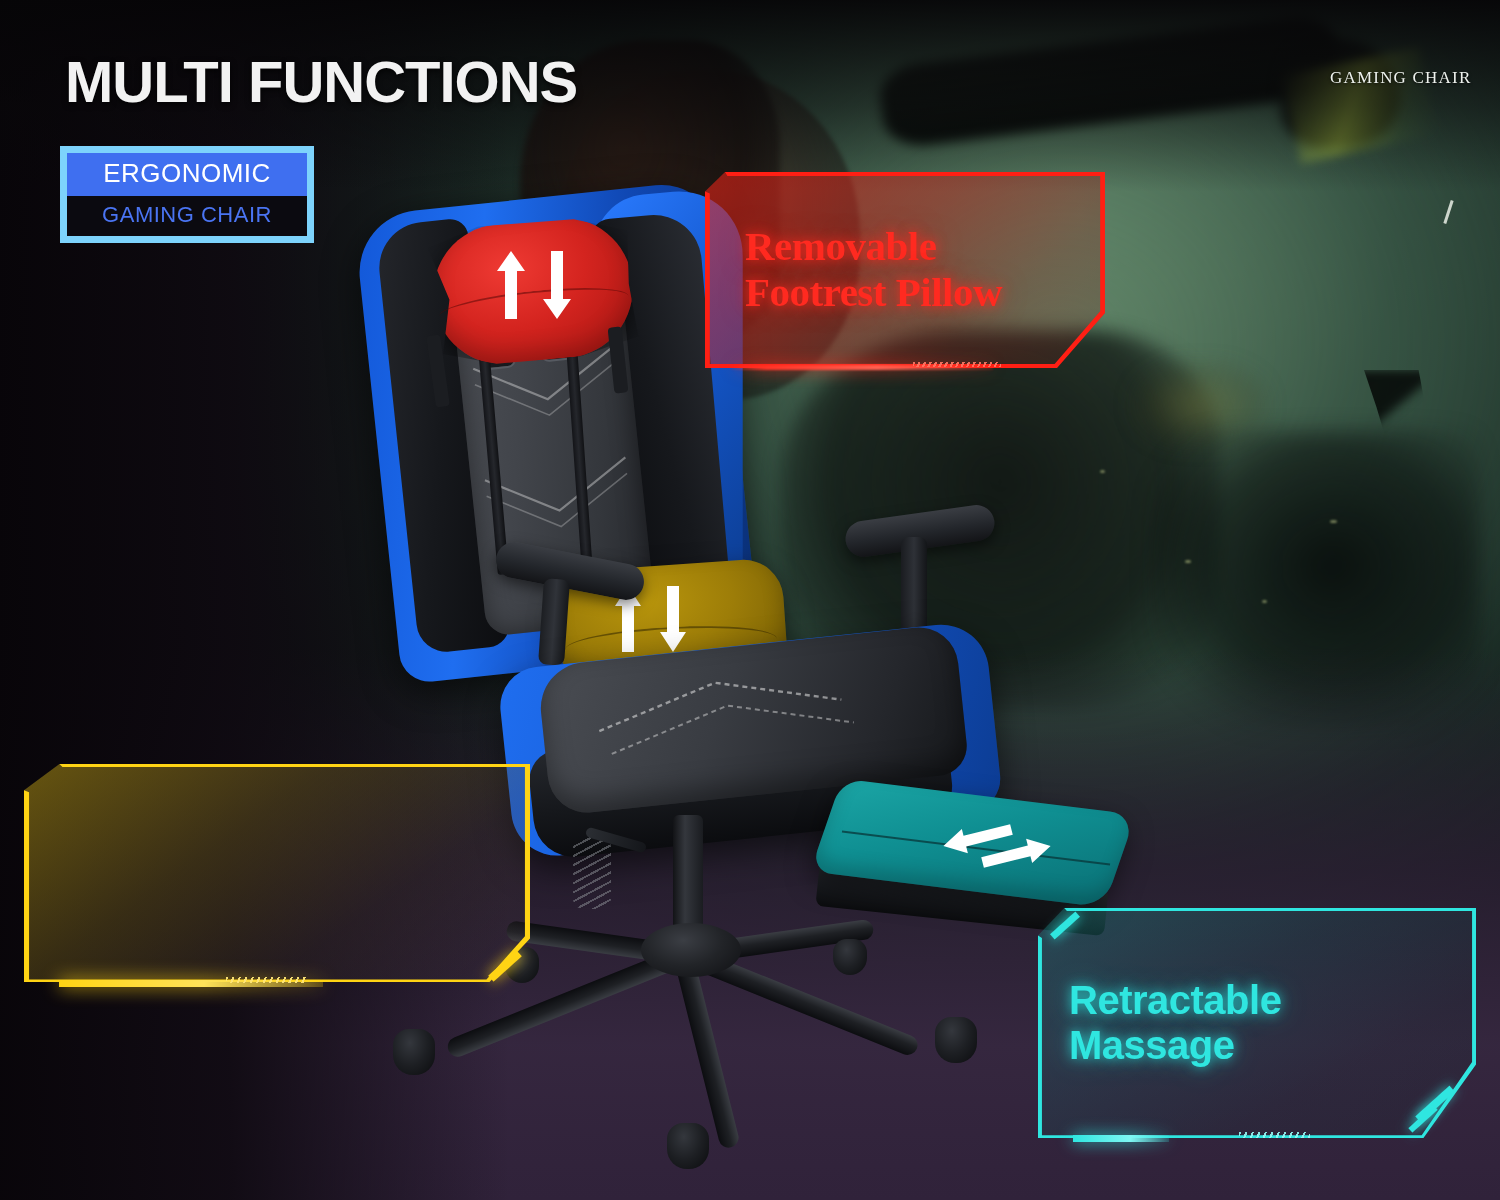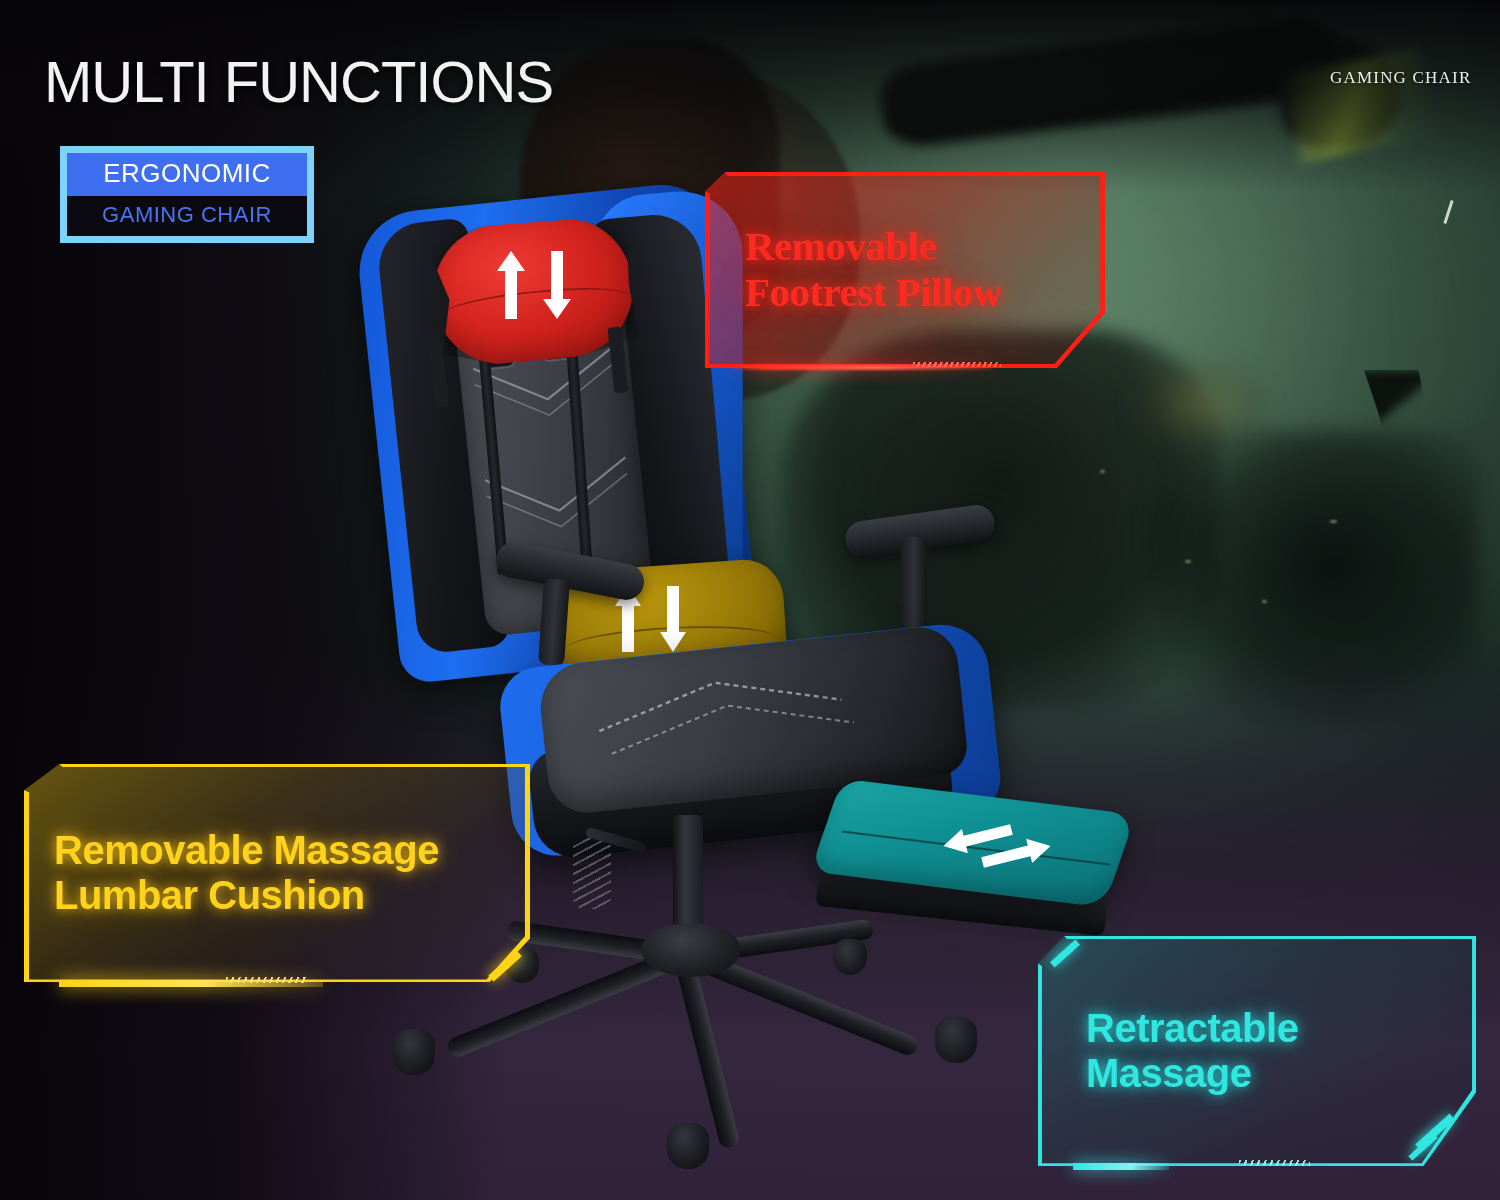--- a/index.html
+++ b/index.html
@@ -106,22 +106,22 @@
   }
   .bg-spark {
     position: absolute;
     background: rgba(196,206,140,0.55);
     border-radius: 50%;
     filter: blur(1px);
   }
 
   
   .title {
-    position: absolute; left: 44px; top: 48px;
-    font-size: 58px; font-weight: 400; letter-spacing: -1px;
+    position: absolute; left: 65px; top: 48px;
+    font-size: 58px; font-weight: 700; letter-spacing: -1px;
     color: #f2f2f2;
     font-family: "Liberation Sans", sans-serif;
     text-shadow: 0 2px 6px rgba(0,0,0,0.8);
   }
   .badge {
     position: absolute; left: 60px; top: 146px;
     width: 254px;
     border: 7px solid #7dd3fc;
     background: #0a0a12;
   }
@@ -423,25 +423,24 @@
   #callout-yellow .c-slash {
     position: absolute; right: 6px; bottom: 12px; width: 38px; height: 8px; z-index: 2;
     background: #ffd414;
     transform: rotate(-42deg);
     filter: drop-shadow(0 0 7px rgba(255,212,20,0.9));
   }
 
   
   #callout-cyan {
     left: 1038px; top: 908px; width: 438px; height: 230px;
-    padding-left: 48px;
+    padding-left: 31px;
     font-size: 40px;
     color: #2fe6e0;
     text-shadow: 0 0 12px rgba(40,230,224,0.8), 0 0 28px rgba(30,210,205,0.45);
-    margin-top: 28px;
   }
   #callout-cyan .c-fill {
     position: absolute; inset: 0; z-index: 0;
     background: linear-gradient(150deg, rgba(30,140,140,0.38) 0%, rgba(22,96,98,0.26) 38%, rgba(20,50,54,0.2) 70%, rgba(16,34,38,0.18) 100%);
     clip-path: polygon(6% 0%, 100% 0%, 100% 68%, 88% 100%, 0% 100%, 0% 12%);
   }
   #callout-cyan .c-border {
     position: absolute; inset: 0; z-index: 2;
     background: #2fe6e0;
     clip-path: polygon(6% 0%, 100% 0%, 100% 68%, 88% 100%, 0% 100%, 0% 12%,
@@ -600,24 +599,20 @@
       <div>Footrest Pillow</div>
     </div>
   </div>
 
   <div class="callout" id="callout-yellow">
     <div class="c-fill"></div>
     <div class="c-border"></div>
     <div class="c-tick-a"></div>
     <div class="c-tick-b"></div>
     <div class="c-slash"></div>
-    <div class="c-text">
-      <div>Removable Massage</div>
-      <div>Lumbar Cushion</div>
-    </div>
   </div>
 
   <div class="callout" id="callout-cyan">
     <div class="c-fill"></div>
     <div class="c-border"></div>
     <div class="c-corner-tl"></div>
     <div class="c-corner-br1"></div>
     <div class="c-corner-br2"></div>
     <div class="c-tick-a"></div>
     <div class="c-tick-b"></div>

